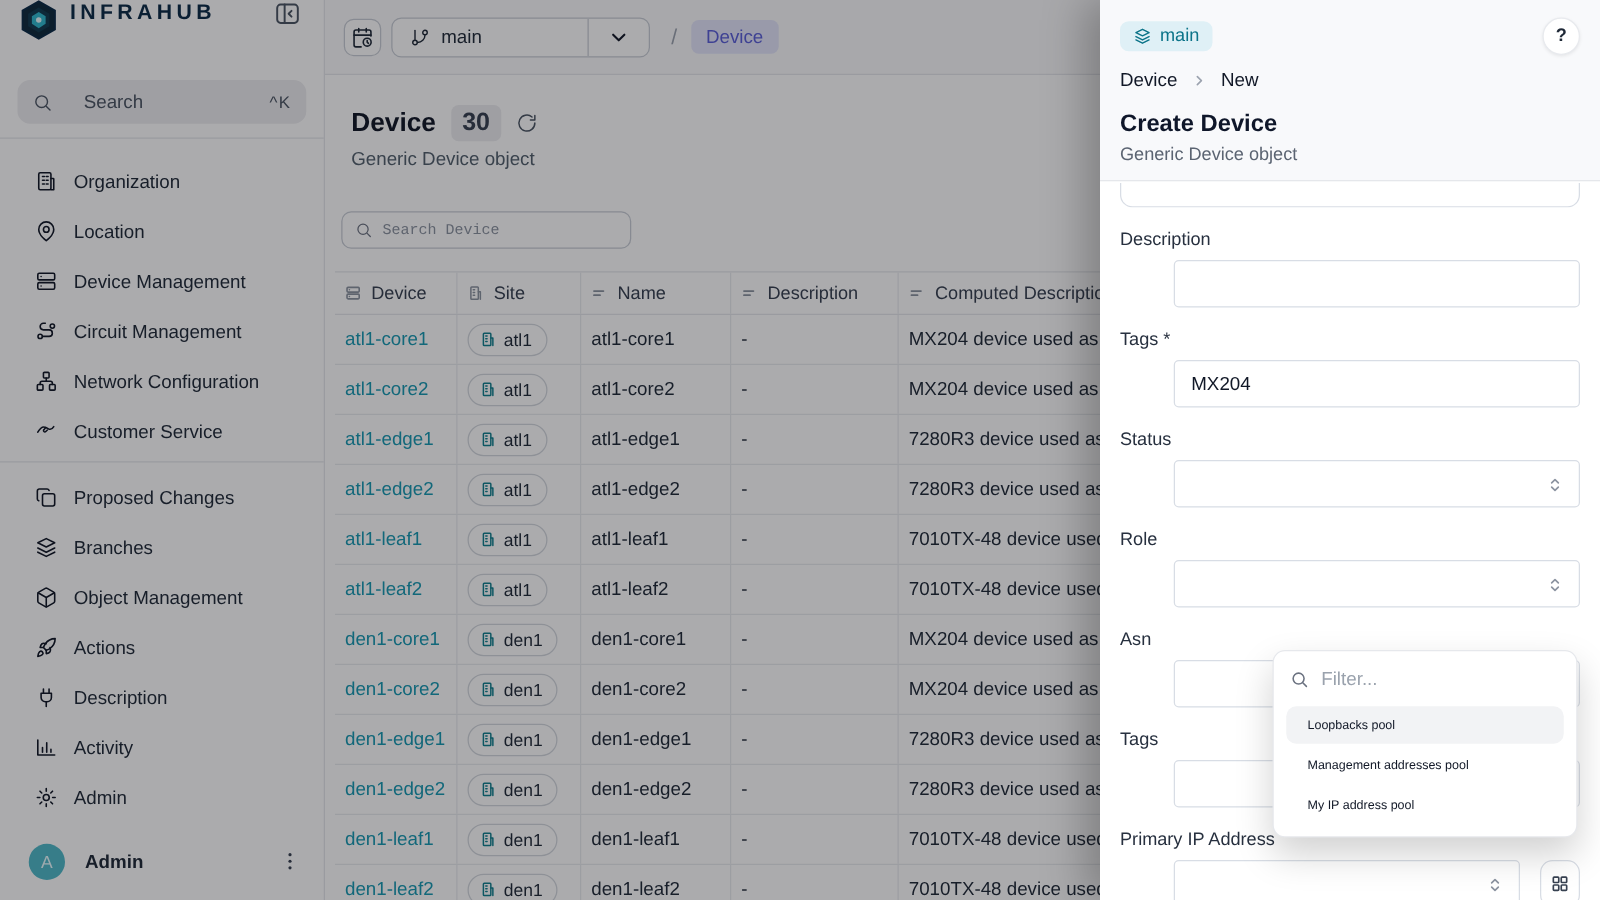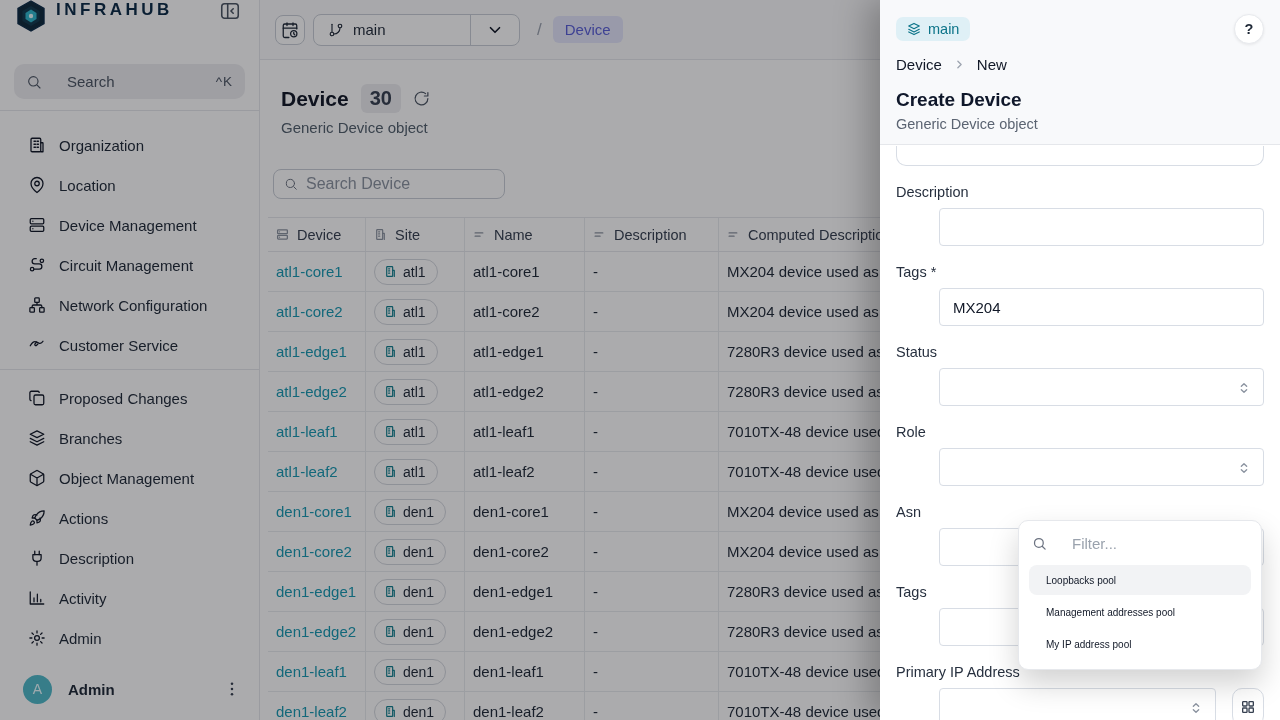--- a/index.html
+++ b/index.html
@@ -40,21 +40,21 @@
   .crumb-slash { margin-left:17px; color:#9ca3af; font-size:17px; }
   .crumb-chip { margin-left:11px; background:#e4e6fb; color:#5a5fd8; font-size:15px; padding:5px 12px; border-radius:6px; cursor:pointer; }
 
   .page-head { padding:24px 0 0 21px; }
   .title-row { display:flex; align-items:center; gap:12px; }
   .page-title { font-size:21px; font-weight:700; color:#111827; }
   .count-badge { background:#ededf0; border-radius:6px; padding:3px 9px; font-size:20px; font-weight:600; color:#374151; }
   .refresh { width:17px; height:17px; color:#4b5563; cursor:pointer; }
   .page-sub { margin-top:6px; font-size:15px; color:#52606d; }
   .obj-search { margin:33px 0 0 13px; width:232px; height:30px; border:1px solid #c9ced6; border-radius:8px; display:flex; align-items:center; padding:0 10px; color:#6b7280; background:#fff; }
-  .obj-search input { border:none; outline:none; background:transparent; margin-left:8px; font-size:16px; color:#737373; flex:1; width:140px; font-family:Liberation Sans, sans-serif; }
+  .obj-search input { border:none; outline:none; background:transparent; margin-left:8px; font-size:12px; color:#737373; flex:1; width:140px; font-family:Liberation Mono, monospace; }
   .obj-search input::placeholder { color:#8b93a0; }
 
   .table { margin:18px 0 0 8px; }
   .trow { display:grid; grid-template-columns:98px 99px 120px 134px 1fr; }
   .thead { border-top:1px solid #e5e7eb; border-bottom:1px solid #e5e7eb; height:35px; }
   .thead .tcell { display:flex; align-items:center; gap:8px; font-size:14.5px; color:#374151; font-weight:500; }
   .tcell { padding-left:8px; border-right:1px solid #e9ecef; display:flex; align-items:center; overflow:hidden; white-space:nowrap; }
   .tcell:last-child { border-right:none; }
   .hic { width:13px; height:13px; color:#8b93a0; flex:none; }
   .tbody .trow { height:40px; border-bottom:1px solid #e9ecef; }
@@ -85,21 +85,21 @@
   .ctrl input { border:none; outline:none; background:transparent; font-size:15px; color:#111827; padding:0 13px; width:100%; font-family:inherit; }
   .updown { position:absolute; right:11px; top:11px; width:16px; height:16px; color:#8b93a0; }
   .prim-row { display:flex; gap:16px; }
   .prim-row .ctrl { width:314px; }
   .grid-btn { width:36px; height:38px; border:1px solid #d8dde5; border-radius:10px; background:#fff; display:flex; align-items:center; justify-content:center; color:#374151; cursor:pointer; }
   .grid-btn svg { width:16px; height:16px; }
 
   
   .dropdown { position:absolute; left:1018px; top:520px; width:244px; z-index:60; background:#fff; border:1px solid #e6e8ec; border-radius:10px; box-shadow:0 14px 30px rgba(0,0,0,0.18); padding-bottom:8px; }
   .dd-filter { height:44px; display:flex; align-items:center; padding:0 13px; color:#6b7280; }
-  .dd-filter input { border:none; outline:none; background:transparent; margin-left:25px; font-size:15px; color:#374151; width:170px; font-family:inherit; }
+  .dd-filter input { border:none; outline:none; background:transparent; margin-left:10px; font-size:15px; color:#374151; width:170px; font-family:inherit; }
   .dd-filter input::placeholder { color:#9aa2ad; }
   .dd-list { padding:0 10px; }
   .dd-item { height:30px; margin-bottom:2px; display:flex; align-items:center; padding-left:17px; font-size:10px; color:#111827; border-radius:8px; cursor:pointer; }
   .dd-item.active { background:#f2f3f5; }
 </style>
 </head>
 <body>
 
 <div class="app">
 

